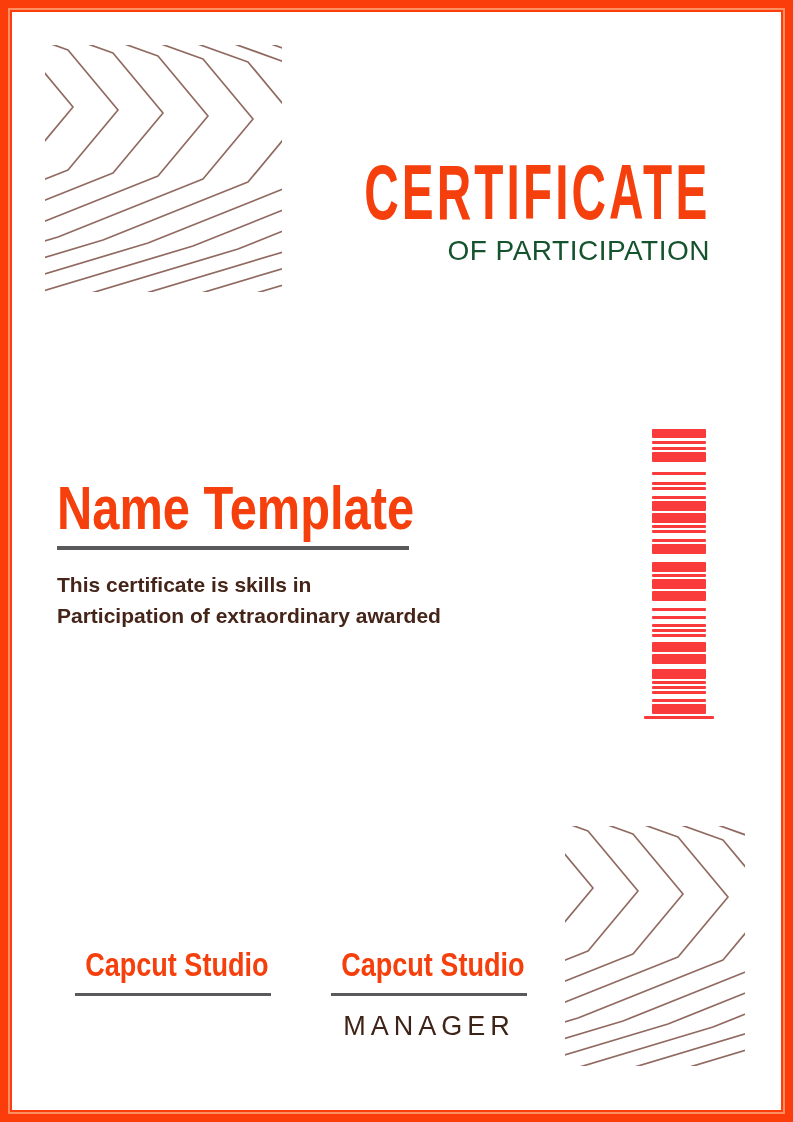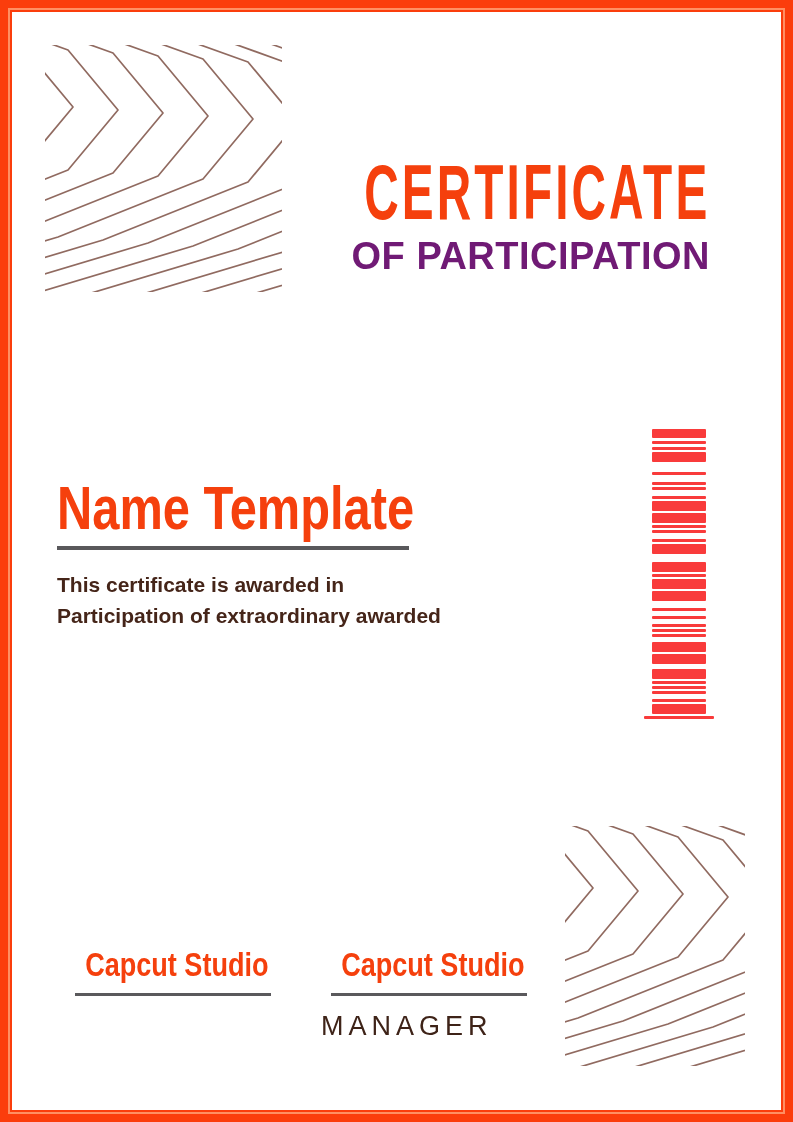--- a/index.html
+++ b/index.html
@@ -31,24 +31,24 @@
     font-weight: 700;
     line-height: 1;
     letter-spacing: 5px;
     color: #f5400d;
     transform: scaleX(0.62);
     transform-origin: right center;
     white-space: nowrap;
   }
   .cert-subtitle {
     margin-top: 4px;
-    font-size: 38px;
-    font-weight: 700;
+    font-size: 28px;
+    font-weight: 400;
     letter-spacing: 0.5px;
-    color: #701a75;
+    color: #14532d;
     white-space: nowrap;
   }
 
   
   .presented-label {
     position: absolute; left: 49px; top: 426px;
     font-size: 21px; font-weight: 700; color: #3e2318;
     white-space: nowrap;
   }
   .recipient-name {
@@ -69,21 +69,21 @@
     font-size: 21px; font-weight: 700; color: #452519;
     line-height: 31px;
   }
 
   
   .barcode { position: absolute; left: 644px; top: 421px; width: 54px; }
   .barcode .bar { width: 54px; border-radius: 1px; }
   .barcode .bar.wide { width: 70px; margin-left: -8px; }
 
   
-  .signature-block { position: absolute; top: 938px; width: 216px; text-align: left; }
+  .signature-block { position: absolute; top: 938px; width: 216px; text-align: center; }
   .signature-block.sig1 { left: 57px; }
   .signature-block.sig2 { left: 313px; }
   .signature-name {
     display: inline-block;
     font-size: 33px; font-weight: 700; line-height: 1.15;
     color: #f5400d;
     transform: scaleX(0.82);
     transform-origin: center center;
     white-space: nowrap;
   }
@@ -128,21 +128,21 @@
     <div class="title-block">
       <div class="cert-title">CERTIFICATE</div>
       <div class="cert-subtitle">OF PARTICIPATION</div>
     </div>
 
 
     <div class="recipient-name">Name Template</div>
     <div class="name-underline"></div>
 
     <div class="award-description">
-      <div>This certificate is awarded in</div>
+      <div>This certificate is skills in</div>
       <div>Participation of extraordinary awarded</div>
     </div>
 
     <div class="barcode">
         <div class="bar" style="height: 9px; margin-bottom: 3px; background: rgb(249, 59, 59);"></div>
         <div class="bar" style="height: 3px; margin-bottom: 3px; background: rgb(249, 59, 59);"></div>
         <div class="bar" style="height: 3px; margin-bottom: 2px; background: rgb(249, 59, 59);"></div>
         <div class="bar" style="height: 10px; margin-bottom: 10px; background: rgb(249, 59, 59);"></div>
         <div class="bar" style="height: 3px; margin-bottom: 7px; background: rgb(249, 59, 59);"></div>
         <div class="bar" style="height: 3px; margin-bottom: 2px; background: rgb(249, 59, 59);"></div>

